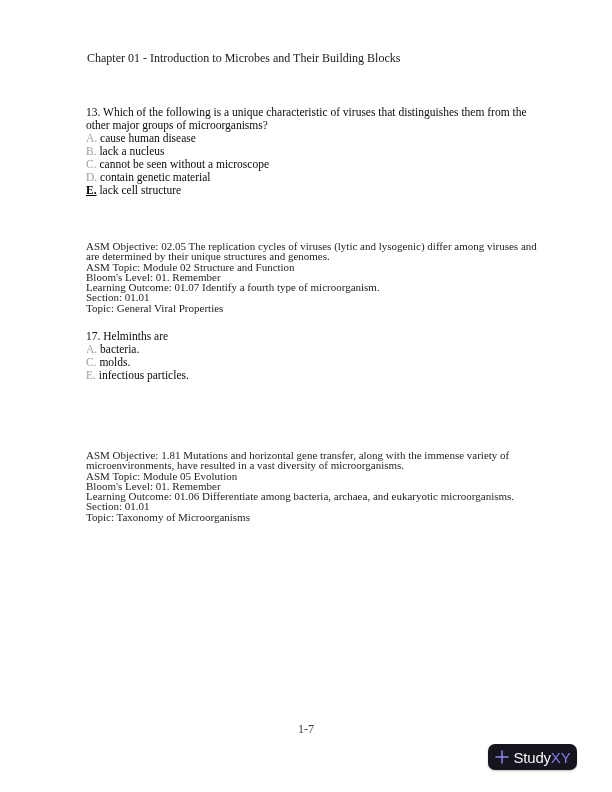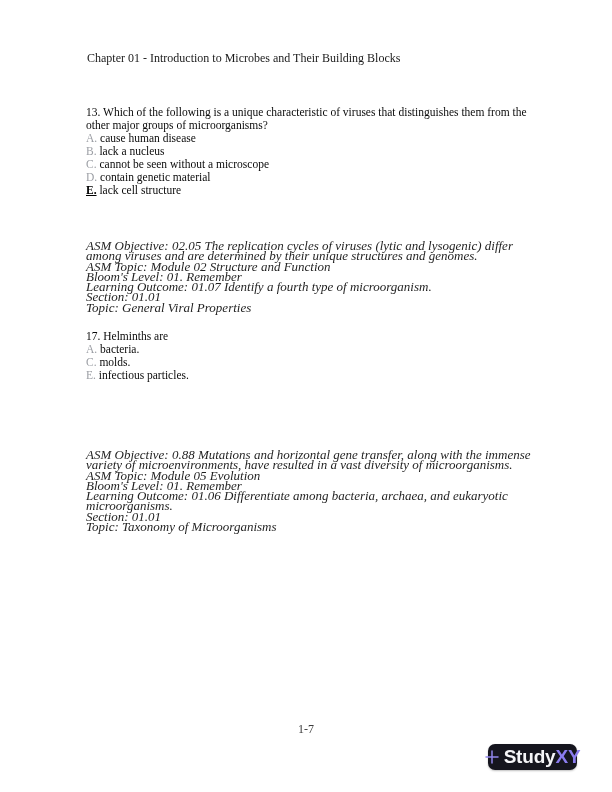--- a/index.html
+++ b/index.html
@@ -37,23 +37,22 @@
   .option-letter { color: #9b9ea4; }
   .option-letter.correct {
     color: #000000;
     font-weight: bold;
     text-decoration: underline;
   }
   .metadata-block {
     position: absolute;
     left: 86px;
     width: 452px;
-    font-size: 13px;
+    font-size: 11px;
     line-height: 10.3px;
-    font-style: italic;
     color: #1f1f1f;
   }
   .meta13 { top: 241px; }
   .meta14 { top: 450px; }
   .metadata-line { display: block; }
   .footer {
     position: absolute;
     left: 0; top: 722px;
     width: 612px;
     text-align: center;
@@ -69,22 +68,22 @@
     display: flex;
     align-items: center;
     justify-content: center;
     gap: 5px;
     font-family: "Liberation Sans", sans-serif;
     cursor: pointer;
     box-shadow: 0 1px 2px rgba(0,0,0,0.25);
   }
   .brand-plus { display: flex; align-items: center; }
   .brand-text {
-    font-size: 19px;
-    font-weight: bold;
+    font-size: 15px;
+    font-weight: normal;
     letter-spacing: -0.2px;
     white-space: nowrap;
   }
   .brand-primary { color: #f5f5f8; }
   .brand-accent { color: #8b7cf0; }
 </style>
 </head>
 <body>
 
 <div class="page">
@@ -110,21 +109,21 @@
   </div>
 
   <div class="question-block q14">
     <span class="question-text"><span>17.</span> <span>Helminths are</span></span>
     <span class="option-row"><span class="option-letter">A.</span> <span>bacteria.</span></span>
     <span class="option-row"><span class="option-letter">C.</span> <span>molds.</span></span>
     <span class="option-row"><span class="option-letter">E.</span> <span>infectious particles.</span></span>
   </div>
 
   <div class="metadata-block meta14">
-    <span class="metadata-line">ASM Objective: 0.88 Mutations and horizontal gene transfer, along with the immense variety of microenvironments, have resulted in a vast diversity of microorganisms.</span>
+    <span class="metadata-line">ASM Objective: 1.81 Mutations and horizontal gene transfer, along with the immense variety of microenvironments, have resulted in a vast diversity of microorganisms.</span>
     <span class="metadata-line">ASM Topic: Module 05 Evolution</span>
     <span class="metadata-line">Bloom's Level: 01. Remember</span>
     <span class="metadata-line">Learning Outcome: 01.06 Differentiate among bacteria, archaea, and eukaryotic microorganisms.</span>
     <span class="metadata-line">Section: 01.01</span>
     <span class="metadata-line">Topic: Taxonomy of Microorganisms</span>
   </div>
 
   <div class="footer">1-7</div>
 
   <div class="brand-badge">

